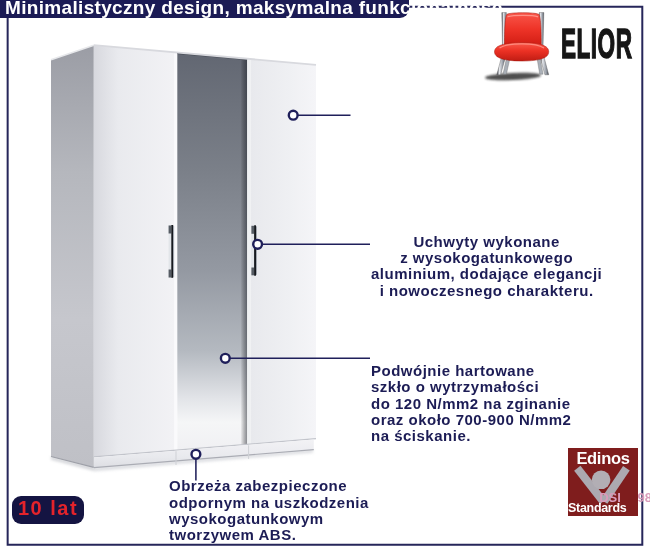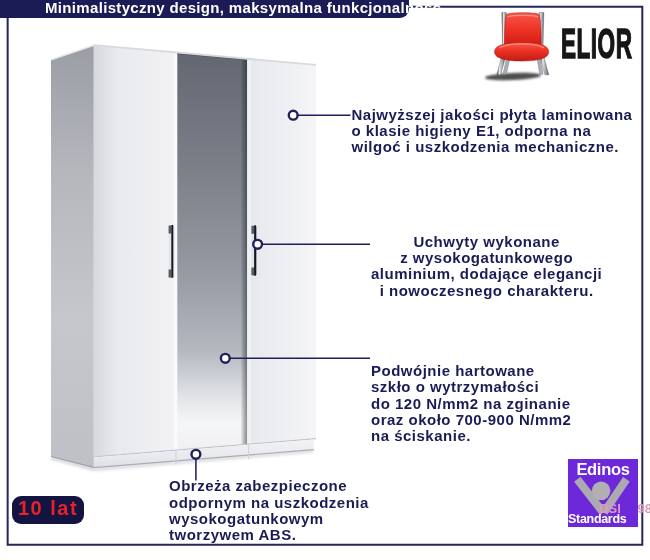--- a/index.html
+++ b/index.html
@@ -4,30 +4,30 @@
 <style>
   html,body{margin:0;padding:0;}
   body{width:650px;height:560px;background:#ffffff;overflow:hidden;
        font-family:"Liberation Sans",sans-serif;}
   #page{position:relative;width:650px;height:560px;}
   .txt{position:absolute;font-weight:bold;color:#1c1c55;font-size:15px;
        line-height:16.35px;letter-spacing:0.5px;white-space:nowrap;}
   #banner{position:absolute;left:0;top:0;width:408.5px;height:17.5px;
           background:#1b1b55;border-radius:0 0 9px 0;}
   #banner span{position:absolute;left:5px;top:0;line-height:16.5px;
-          font-weight:bold;color:#ffffff;font-size:15px;letter-spacing:0.33px;
-          white-space:nowrap;margin-left:40px;}
+          font-weight:bold;color:#ffffff;font-size:19px;letter-spacing:0.33px;
+          white-space:nowrap;}
   #badge10{position:absolute;left:12px;top:496px;width:72px;height:28px;
            background:#141442;border-radius:9px;text-align:center;}
   #badge10 .l1{margin-top:2.8px;line-height:19px;font-weight:bold;color:#e4232b;
            font-size:20px;letter-spacing:1.5px;}
   #badge10 .l2{margin-top:10px;line-height:15px;font-weight:bold;color:#ffffff;font-size:14px;
            letter-spacing:0.5px;}
-  #edinos{position:absolute;left:568px;top:459px;width:70px;height:67.7px;
-          background:#6d28d9;}
+  #edinos{position:absolute;left:568px;top:448px;width:70px;height:67.7px;
+          background:#7f1d1d;}
   #edinos .t1{position:absolute;top:1px;left:0;width:100%;text-align:center;
           color:#fff;font-weight:bold;font-size:16.5px;letter-spacing:-0.3px;}
   .epink{position:absolute;color:#d99cba;font-weight:bold;font-size:13px;line-height:12px;margin-left:26px;}
   #edinos .t2{position:absolute;top:54.2px;left:0;width:100%;
           color:#fff;font-weight:bold;font-size:12.5px;letter-spacing:-0.3px;line-height:13px;}
 </style>
 </head>
 <body>
 <div id="page">
 
@@ -173,21 +173,20 @@
   <g transform="translate(560.9,57.7) scale(0.535,1)" opacity="0.99">
     <text x="0" y="0" font-family="Liberation Sans, sans-serif" font-weight="bold" font-size="42.2px" fill="#141414" stroke="#141414" stroke-width="1.5" letter-spacing="1">ELIOR</text>
   </g>
 
 </svg>
 
 <div id="banner">
       <span>Minimalistyczny design, maksymalna funkcjonalność</span>
     </div>
 
-<div class="txt" style="left:351.5px;top:106.8px;">Najwyższej jakości płyta laminowana<br>o klasie higieny E1, odporna na<br>wilgoć i uszkodzenia mechaniczne.</div>
 
 <div class="txt" style="left:371px;top:233.8px;text-align:center;">Uchwyty wykonane<br>z wysokogatunkowego<br>aluminium, dodające elegancji<br>i nowoczesnego charakteru.</div>
 
 <div class="txt" style="left:371px;top:363px;">Podwójnie hartowane<br>szkło o wytrzymałości<br>do 120 N/mm2 na zginanie<br>oraz około 700-900 N/mm2<br>na ściskanie.</div>
 
 <div class="txt" style="left:169px;top:478.3px;">Obrzeża zabezpieczone<br>odpornym na uszkodzenia<br>wysokogatunkowym<br>tworzywem ABS.</div>
 
 <div id="badge10">
   <div class="l1">10 lat</div>
   <div class="l2">Gwarancji</div>

